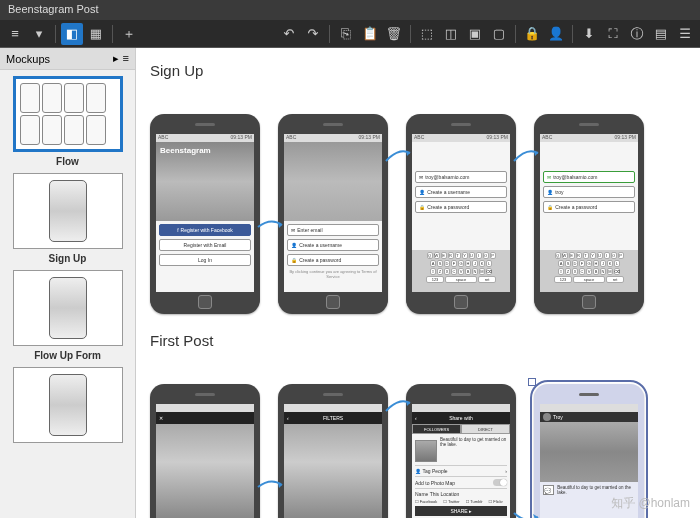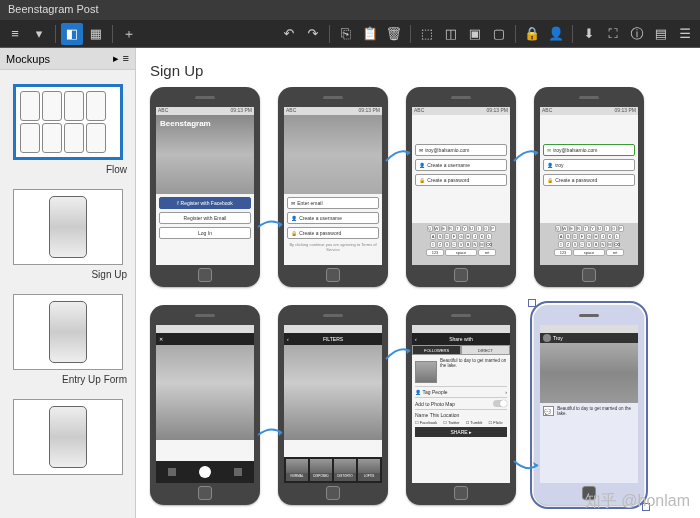--- a/index.html
+++ b/index.html
@@ -12,33 +12,33 @@
   .tb-btn.blue { background: #2176c7; color: #fff; border-radius: 2px; }
   .tb-sep { width: 1px; height: 18px; background: #555; margin: 0 3px; }
   .tb-spacer { flex: 1; }
   .quickadd { background: #555; color: #ccc; border: none; height: 20px; width: 100px; padding: 0 6px; font-size: 10px; border-radius: 2px; }
   
   .main { display: flex; height: 504px; }
   
   .sidebar { width: 136px; background: #f0f0f0; border-right: 1px solid #ccc; overflow-y: auto; }
   .sidebar-hdr { background: #ddd; padding: 4px 6px; font-size: 11px; display: flex; align-items: center; justify-content: space-between; border-bottom: 1px solid #ccc; }
   .sidebar-hdr-right { display:flex; gap:4px; }
-  .thumb { margin: 14px 8px; text-align: right; cursor: pointer; }
+  .thumb { margin: 6px 8px; text-align: center; cursor: pointer; font-weight: bold; }
   .thumb-box { width: 110px; height: 76px; background: #fff; border: 1px solid #999; margin: 0 auto 4px; position: relative; overflow: hidden; display:flex; align-items:center; justify-content:center; }
   .thumb.sel .thumb-box { border: 3px solid #2176c7; }
   .thumb-lbl { font-size: 10px; color: #333; }
   .mini-phones { display: flex; flex-wrap: wrap; gap: 2px; padding: 4px; }
   .mini-phone { width: 20px; height: 30px; border: 1px solid #888; border-radius: 3px; background: #f8f8f8; }
   .single-phone { width: 38px; height: 62px; border: 1px solid #666; border-radius: 5px; background: linear-gradient(to bottom,#eee,#ccc,#eee); }
   
   .canvas { flex: 1; background: #fff; padding: 10px 14px; overflow: auto; }
   .section-title { font-size: 15px; font-weight: 500; margin: 4px 0 8px; color: #333; }
   .row { display: flex; gap: 18px; margin-bottom: 18px; position: relative; }
   
-  .phone { width: 110px; height: 200px; background: #444; border-radius: 14px; padding: 20px 6px 22px; position: relative; box-shadow: 0 1px 2px rgba(0,0,0,0.3); }
+  .phone { width: 110px; height: 200px; background: #444; border-radius: 14px; padding: 20px 6px 22px; position: relative; box-shadow: 0 1px 2px rgba(0,0,0,0.3); margin-top: 27px; }
   .phone.selected { outline: 2px solid #5a6da8; outline-offset: 2px; }
   .phone.selected::before, .phone.selected::after { content:''; position:absolute; width:6px; height:6px; background:#fff; border:1px solid #5a6da8; }
   .phone.selected::before { top:-6px; left:-6px; }
   .phone.selected::after { bottom:-6px; right:-6px; }
   .screen { background: #f5f5f5; width: 100%; height: 100%; position: relative; overflow: hidden; font-size: 6px; color: #333; }
   .statusbar { height: 8px; background: #ddd; font-size: 5px; display:flex; justify-content:space-between; padding:0 2px; color:#555; }
   .home-btn { position: absolute; bottom: 5px; left: 50%; transform: translateX(-50%); width: 14px; height: 14px; border: 1px solid #888; border-radius: 3px; background: #555; }
   .speaker { position:absolute; top:9px; left:50%; transform:translateX(-50%); width:20px; height:3px; background:#666; border-radius:2px; }
   
   .hero { height: 50%; background: linear-gradient(to bottom, #888, #bbb, #999); display:flex; align-items:flex-start; padding:4px; color:#fff; font-size:8px; font-weight:bold; }
@@ -80,21 +80,21 @@
   .posted { background:#d0d4ea; }
   .posted .screen { background:#e8eaf5; }
   .post-hdr { height:10px; background:#333; color:#fff; font-size:5px; display:flex; align-items:center; padding:0 3px; gap:2px; }
   .post-img { height:60px; background:linear-gradient(to bottom,#aaa,#888,#999); margin:0; }
   .post-cap { display:flex; gap:3px; padding:3px; align-items:flex-start; }
   .post-msg { width:12px; height:10px; border:1px solid #888; background:#fff; font-size:6px; display:flex; align-items:center; justify-content:center; }
   
   .arrow { position:absolute; pointer-events:none; }
   .arrow svg { overflow:visible; }
   
-  .watermark { position:fixed; bottom:6px; right:10px; color:#bbb; font-size:16px; font-family: "Microsoft YaHei", sans-serif; }
+  .watermark { position:fixed; bottom:6px; right:10px; color:#bbb; font-size:12px; font-family: "Microsoft YaHei", sans-serif; }
 </style>
 </head>
 <body>
 
 <div class="titlebar">
   <span>Beenstagram Post</span>
 </div>
 
 <div class="toolbar">
   <div class="tb-btn">≡</div>
@@ -154,21 +154,21 @@
     <div class="thumb">
       <div class="thumb-box">
           <div class="single-phone"></div>
         </div>
       <div class="thumb-lbl">Sign Up</div>
     </div>
     <div class="thumb">
       <div class="thumb-box">
           <div class="single-phone"></div>
         </div>
-      <div class="thumb-lbl">Entry Up Form</div>
+      <div class="thumb-lbl">Flow Up Form</div>
     </div>
     <div class="thumb">
       <div class="thumb-box">
           <div class="single-phone"></div>
         </div>
     </div>
   </div>
 
   <div class="canvas">
     <div class="section-title">Sign Up</div>
@@ -338,20 +338,21 @@
       <div class="arrow" style="left:236px;top:60px"><svg width="26" height="20">
             <path d="M0 14 Q13 0 24 6" stroke="#3a8dd6" stroke-width="2" fill="none"></path>
             <path d="M24 6 l-4 -2 l1 5 z" fill="#3a8dd6"></path>
           </svg></div>
       <div class="arrow" style="left:364px;top:60px"><svg width="26" height="20">
             <path d="M0 14 Q13 0 24 6" stroke="#3a8dd6" stroke-width="2" fill="none"></path>
             <path d="M24 6 l-4 -2 l1 5 z" fill="#3a8dd6"></path>
           </svg></div>
     </div>
 
+    <div class="section-title">First Post</div>
     <div class="row">
 
       <div class="phone">
         <div class="speaker"></div>
         <div class="screen">
           <div class="statusbar"></div>
           <div class="dark-hdr">
               <span class="back">✕</span>
             </div>
           <div class="photo-area"></div>

